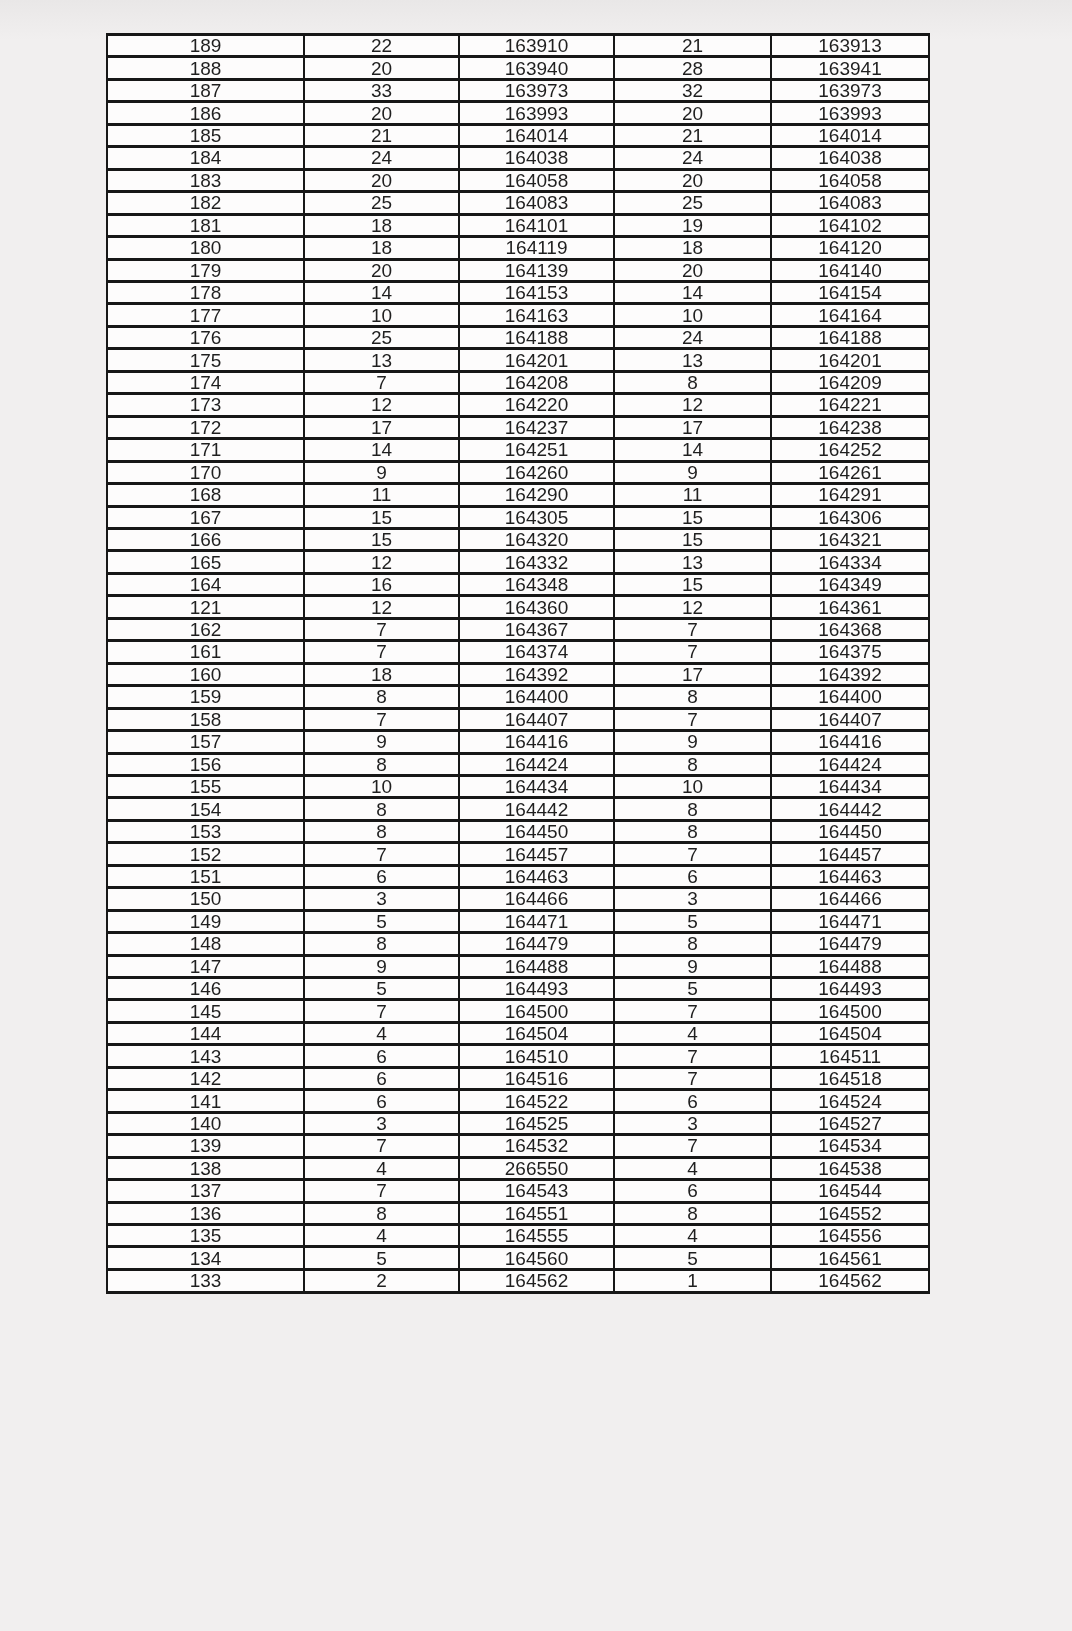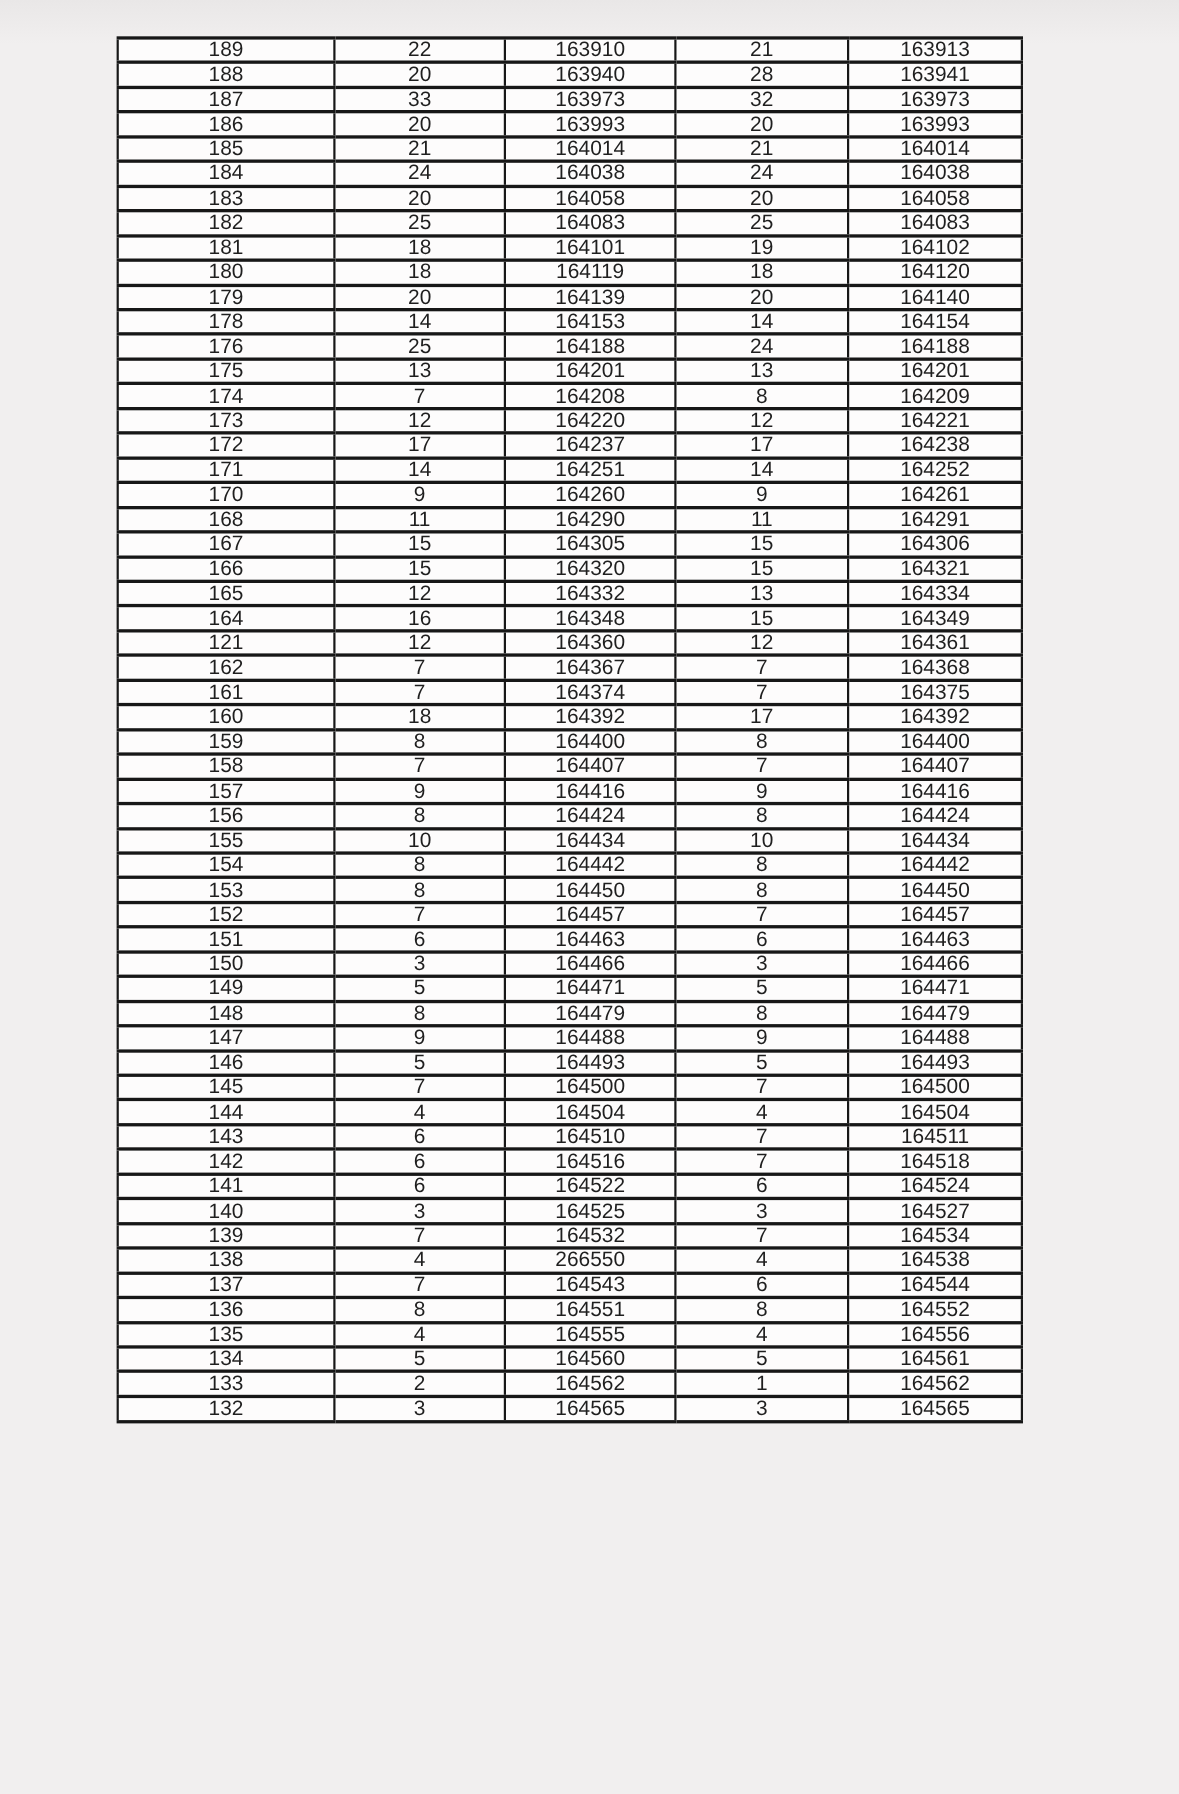--- a/index.html
+++ b/index.html
@@ -138,20 +138,27 @@
         <td>164140</td>
       </tr>
       <tr>
         <td>178</td>
         <td>14</td>
         <td>164153</td>
         <td>14</td>
         <td>164154</td>
       </tr>
       <tr>
+        <td>177</td>
+        <td>10</td>
+        <td>164163</td>
+        <td>10</td>
+        <td>164164</td>
+      </tr>
+      <tr>
         <td>176</td>
         <td>25</td>
         <td>164188</td>
         <td>24</td>
         <td>164188</td>
       </tr>
       <tr>
         <td>175</td>
         <td>13</td>
         <td>164201</td>
@@ -438,21 +445,14 @@
         <td>5</td>
         <td>164561</td>
       </tr>
       <tr>
         <td>133</td>
         <td>2</td>
         <td>164562</td>
         <td>1</td>
         <td>164562</td>
       </tr>
-      <tr>
-        <td>132</td>
-        <td>3</td>
-        <td>164565</td>
-        <td>3</td>
-        <td>164565</td>
-      </tr>
     </tbody>
 </table>
 
 </body></html>

